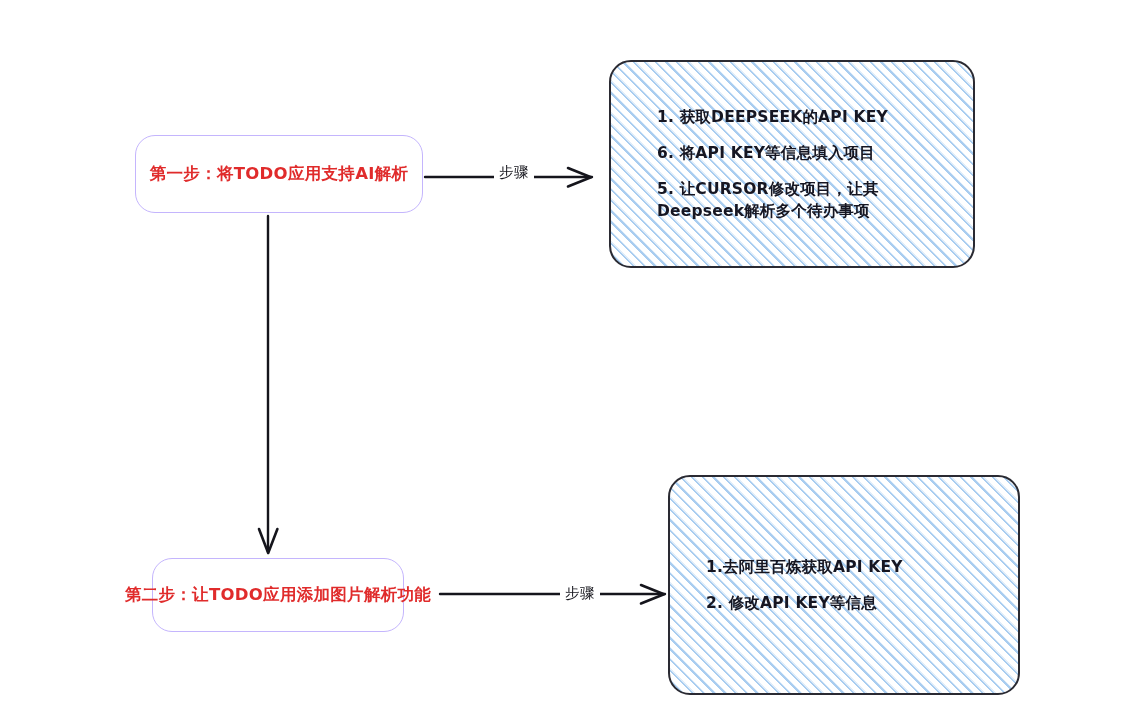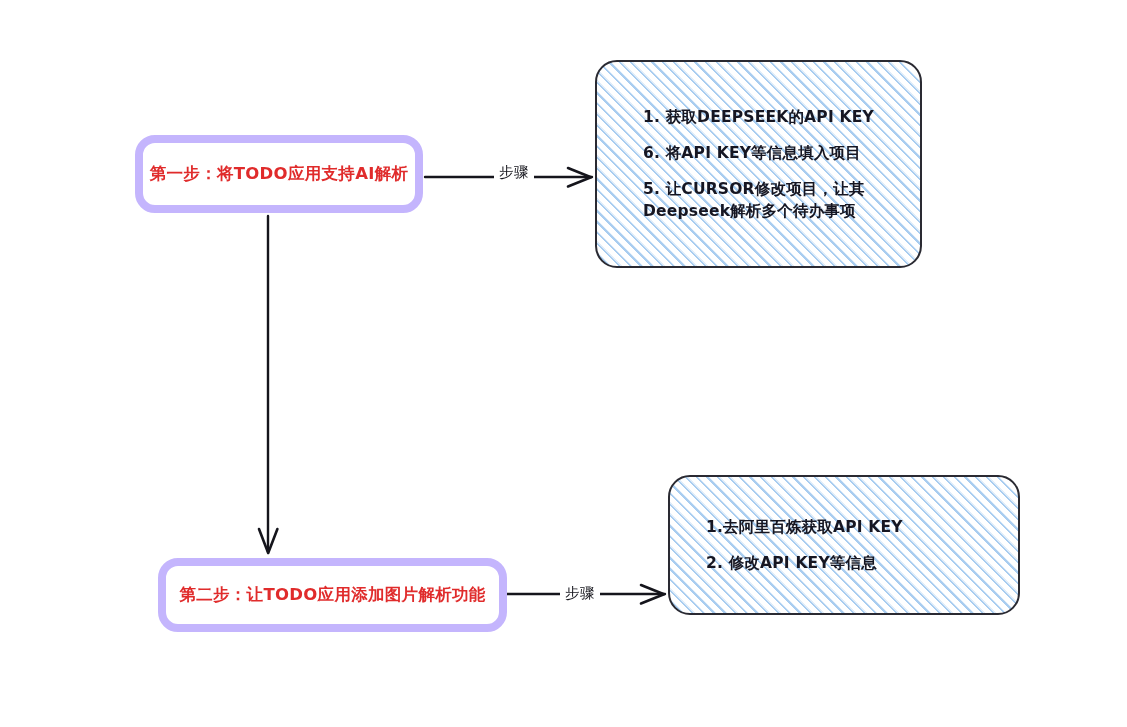--- a/index.html
+++ b/index.html
@@ -20,38 +20,38 @@
     inset: 0;
     width: 1127px;
     height: 727px;
   }
 
   
   .step-box {
     position: absolute;
     box-sizing: border-box;
     background: #ffffff;
-    border: 8px solid #c4b5fd;
+    border: 1px solid #c4b5fd;
     border-radius: 20px;
     display: flex;
     align-items: center;
     justify-content: center;
     z-index: 5;
   }
   .step-label {
     color: #e02b2b;
     font-size: 16.5px;
     font-weight: 700;
     letter-spacing: 0.3px;
     white-space: nowrap;
     font-family: "DejaVu Sans", "Liberation Sans", sans-serif;
   }
 
   #step-box-1 { left: 135px; top: 135px; width: 288px; height: 78px; }
-  #step-box-2 { left: 158px; top: 558px; width: 349px; height: 74px; }
+  #step-box-2 { left: 152px; top: 558px; width: 252px; height: 74px; }
 
   
   .detail-box {
     position: absolute;
     box-sizing: border-box;
     border: 2.5px solid #2a2a32;
     border-radius: 22px;
     background-color: #ffffff;
     background-image: repeating-linear-gradient(
         45deg,
@@ -79,22 +79,22 @@
     font-size: 15.5px;
     font-weight: 600;
     line-height: 22px;
     letter-spacing: 0.2px;
     white-space: nowrap;
     font-family: "DejaVu Sans", "Liberation Sans", sans-serif;
   }
   .detail-line.gap { margin-top: 14px; }
   .detail-line.cont { margin-top: 0px; }
 
-  #detail-box-1 { left: 595px; top: 60px; width: 327px; height: 208px; }
-  #detail-box-2 { left: 668px; top: 475px; width: 352px; height: 140px; }
+  #detail-box-1 { left: 609px; top: 60px; width: 366px; height: 208px; }
+  #detail-box-2 { left: 668px; top: 475px; width: 352px; height: 220px; }
   #detail-box-2 .detail-inner { padding-left: 36px; }
 
   
   .edge-label {
     position: absolute;
     color: #15151c;
     font-size: 14.5px;
     font-weight: 400;
     letter-spacing: 0.5px;
     background: #ffffff;

